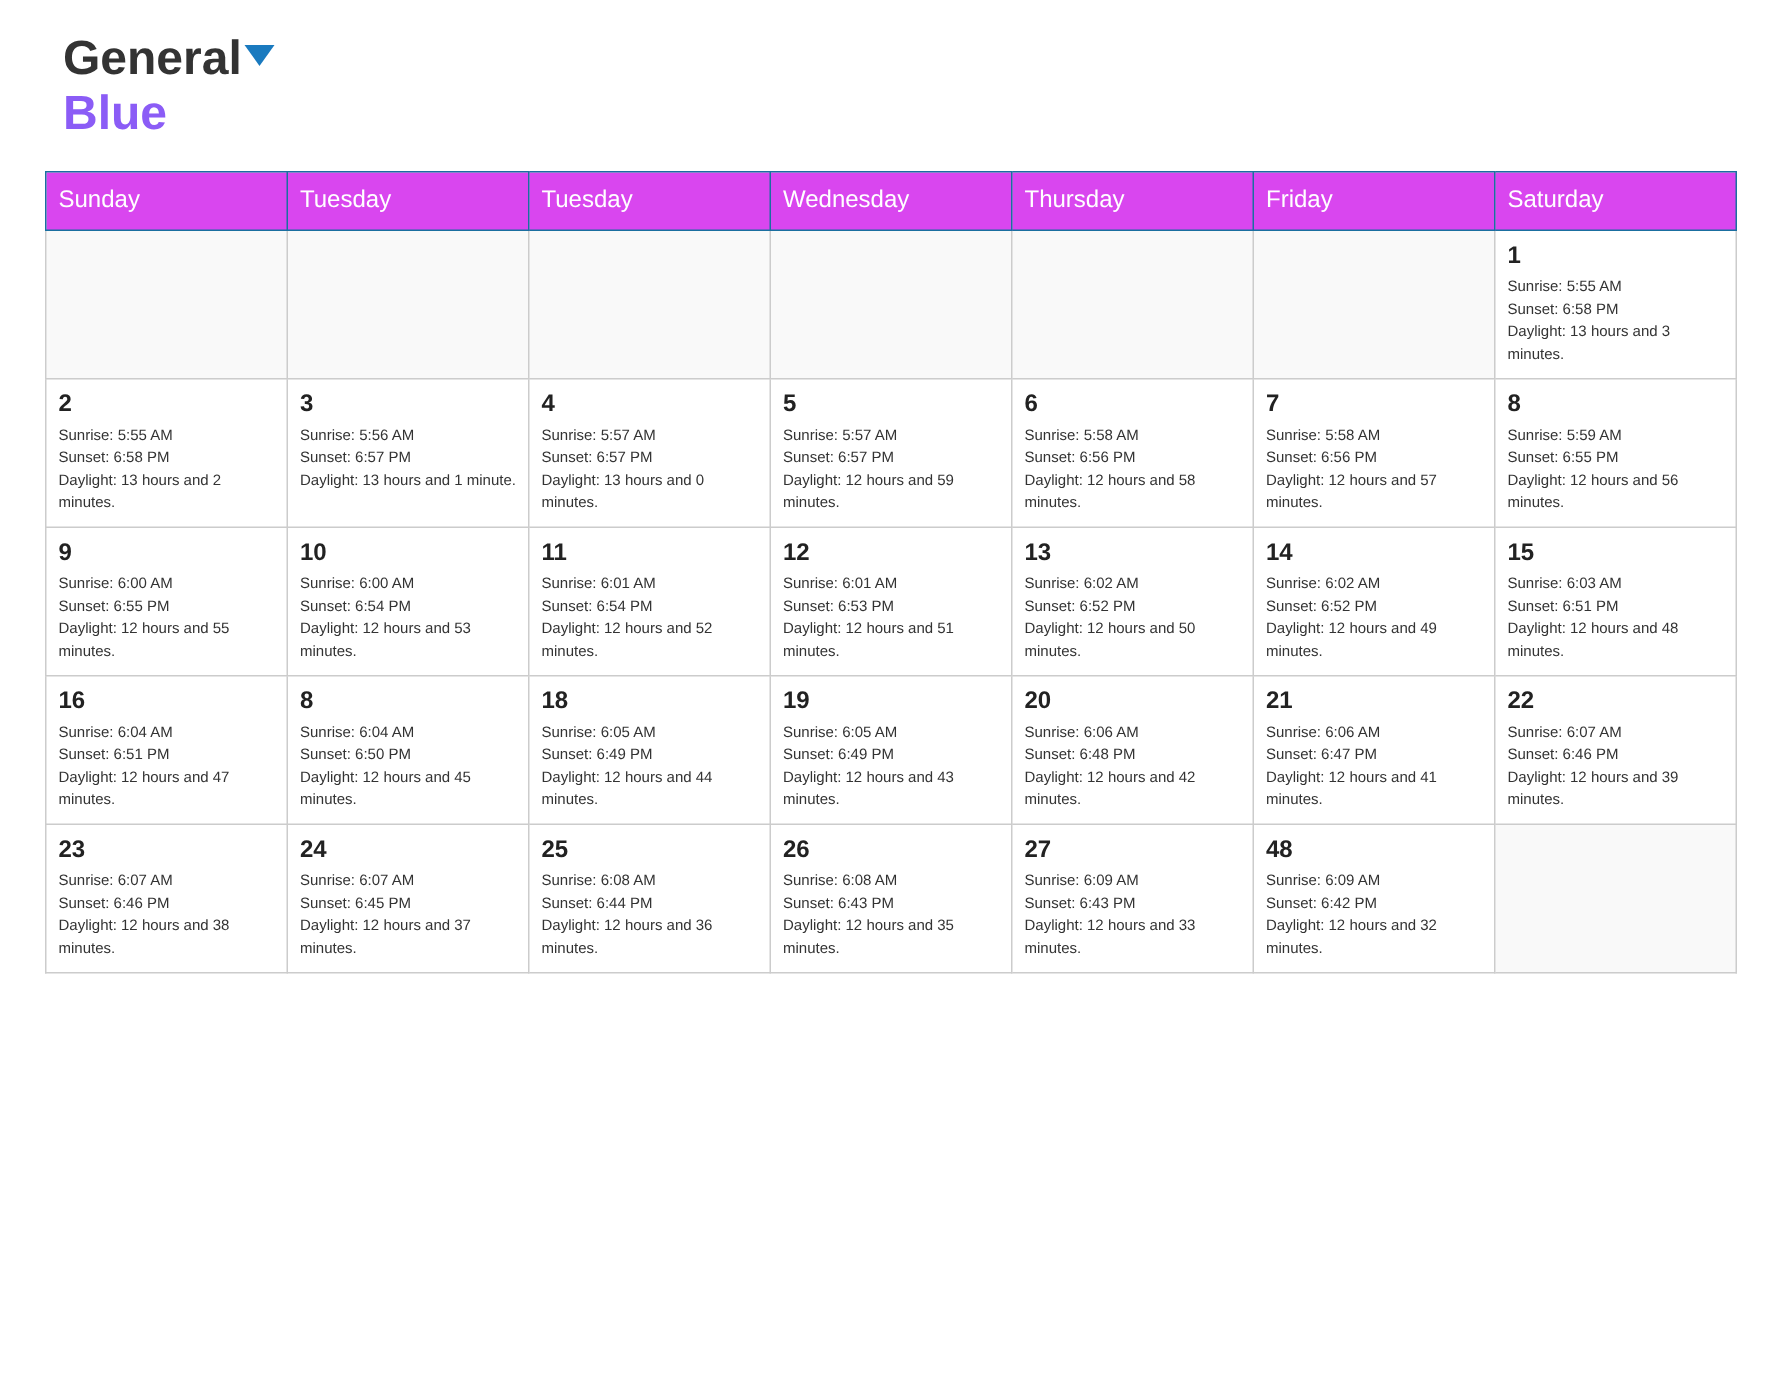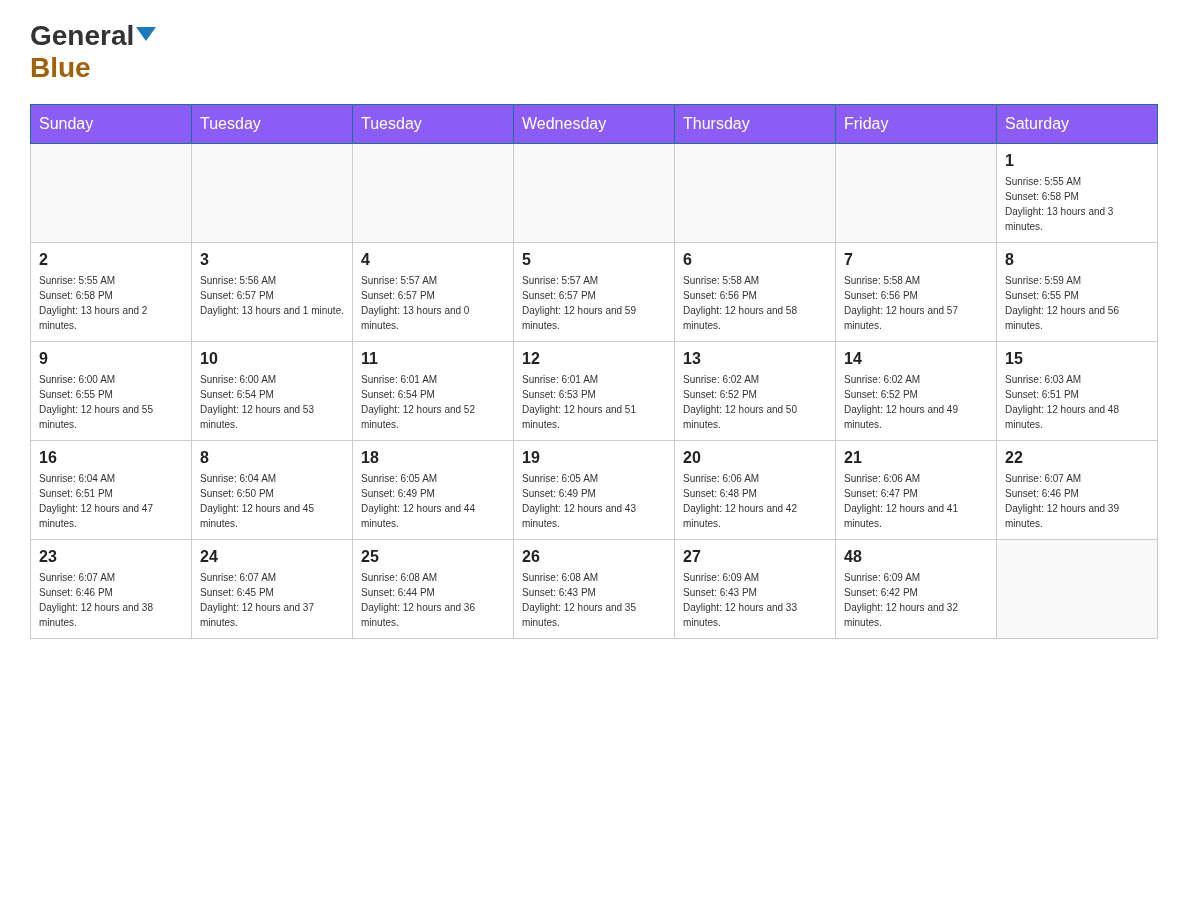--- a/index.html
+++ b/index.html
@@ -15,25 +15,26 @@
       justify-content: space-between;
       align-items: flex-start;
       margin-bottom: 20px;
     }
     .logo {
       display: flex;
       flex-direction: column;
       align-items: flex-start;
     }
     .logo-text {
-      font-size: 28px;
+      font-size: 32px;
       font-weight: bold;
       color: #333;
-    }
-    .logo-text .blue { color: #a16207; }
+      margin-left: 12px;
+    }
+    .logo-text .blue { color: #8b5cf6; }
     .logo-triangle {
       display: inline-block;
       width: 0;
       height: 0;
       border-left: 10px solid transparent;
       border-right: 10px solid transparent;
       border-top: 14px solid #1a7abf;
       margin-left: 2px;
       vertical-align: middle;
       position: relative;
@@ -52,21 +53,21 @@
       font-weight: normal;
       color: #444;
       margin-top: 4px;
     }
     .calendar {
       width: 100%;
       border-collapse: collapse;
       border: 1px solid #bbb;
     }
     .calendar thead tr th {
-      background-color: #8b5cf6;
+      background-color: #d946ef;
       color: #fff;
       padding: 10px 8px;
       font-size: 16px;
       font-weight: normal;
       text-align: left;
       border: 1px solid #1a6fa0;
     }
     .calendar tbody tr td {
       vertical-align: top;
       padding: 8px;

